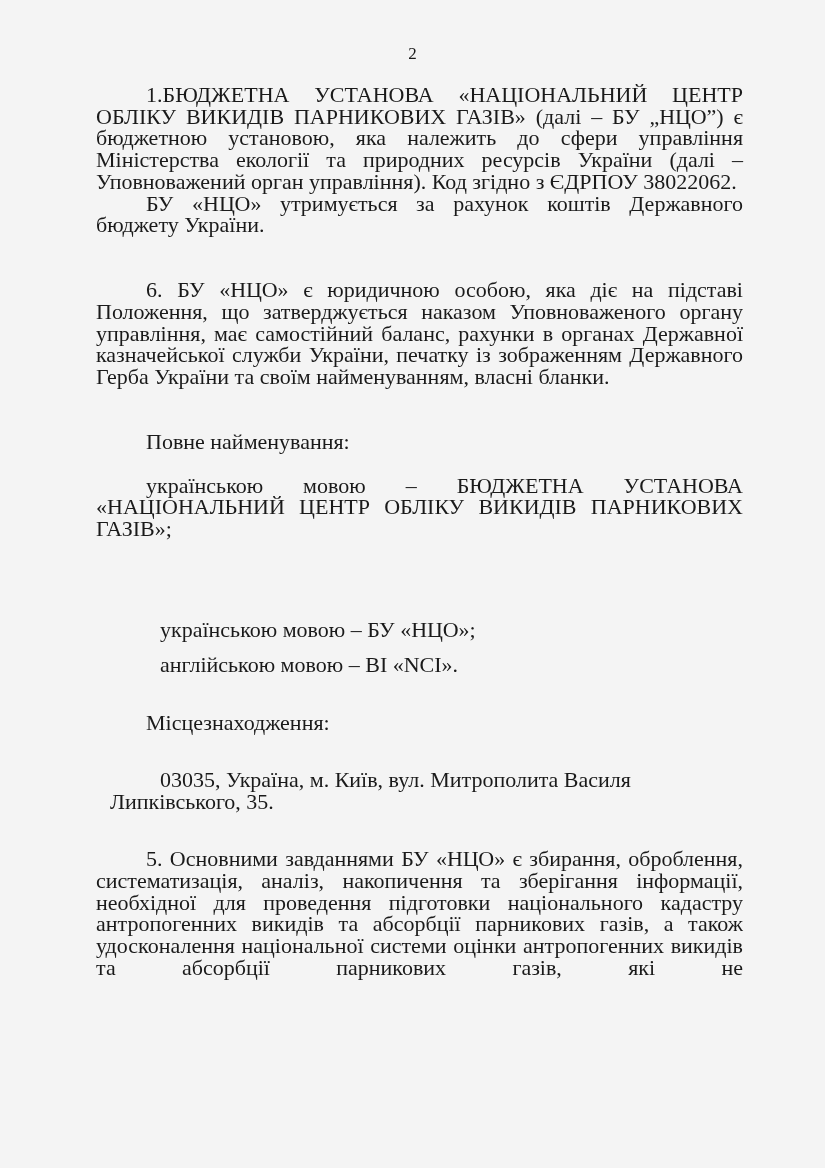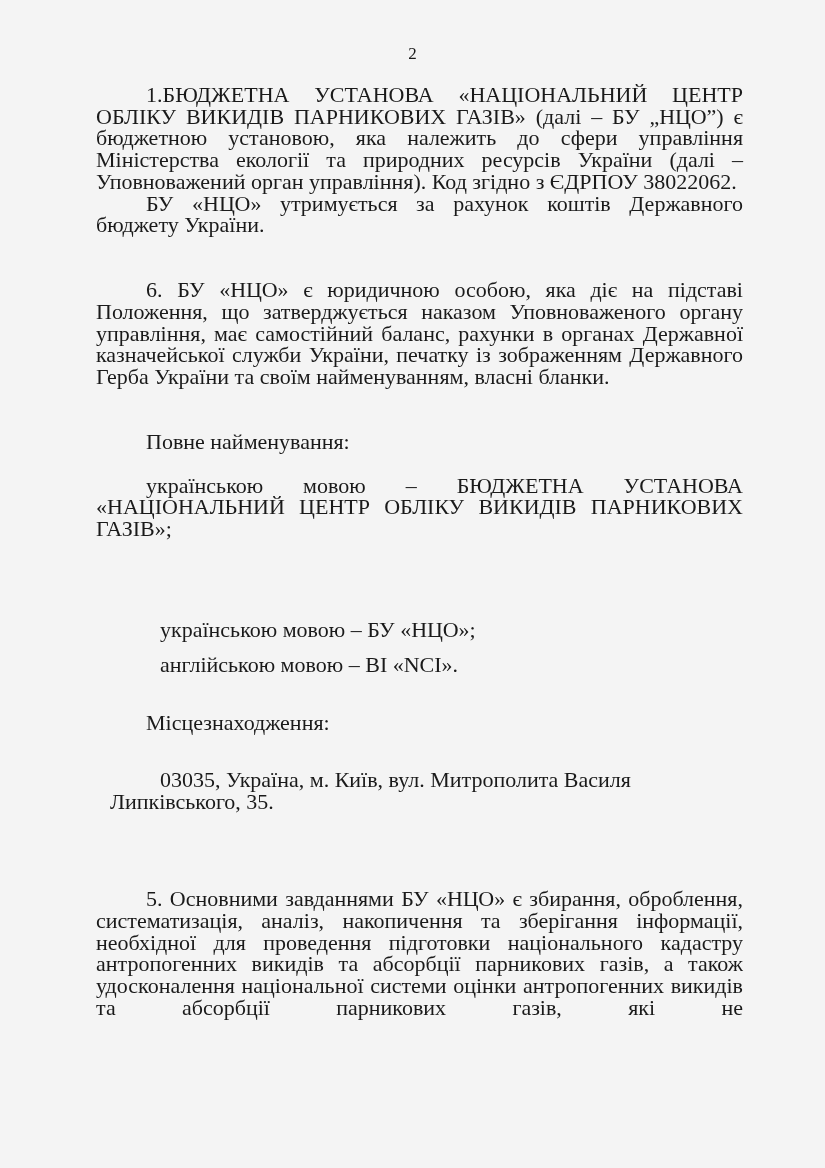--- a/index.html
+++ b/index.html
@@ -32,21 +32,21 @@
       font-size: 22px;
       line-height: 21.7px;
     }
     .p {
       margin: 0;
       text-align: justify;
       text-indent: 50px;
     }
     .gap { height: 21.7px; }
     .no-break { margin: 14px; text-indent: 50px; text-align: left; }
-    .full-justify { text-align: justify; text-align-last: justify; margin-top: 40px; }
+    .full-justify { text-align: justify; text-align-last: justify; }
   </style>
 </head>
 <body>
 
 <div class="page-number">2</div>
 
 <div class="content">
 
   <p class="p">1.БЮДЖЕТНА УСТАНОВА «НАЦІОНАЛЬНИЙ ЦЕНТР ОБЛІКУ ВИКИДІВ ПАРНИКОВИХ ГАЗІВ» (далі – БУ „НЦО”) є бюджетною установою, яка належить до сфери управління Міністерства екології та природних ресурсів України (далі – Уповноважений орган управління). Код згідно з ЄДРПОУ 38022062.</p>
   <p class="p">БУ «НЦО» утримується за рахунок коштів Державного бюджету України.</p>

